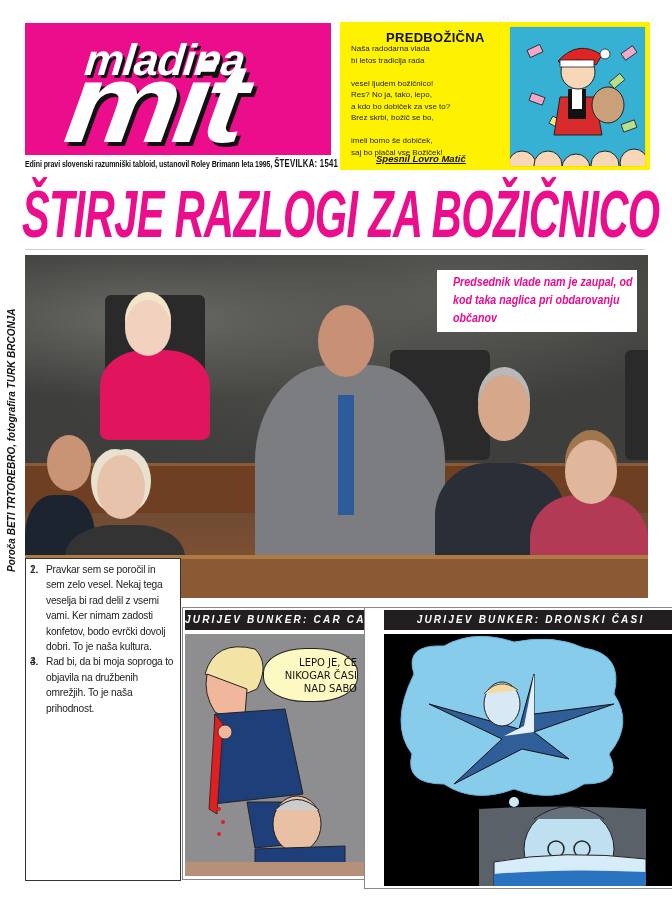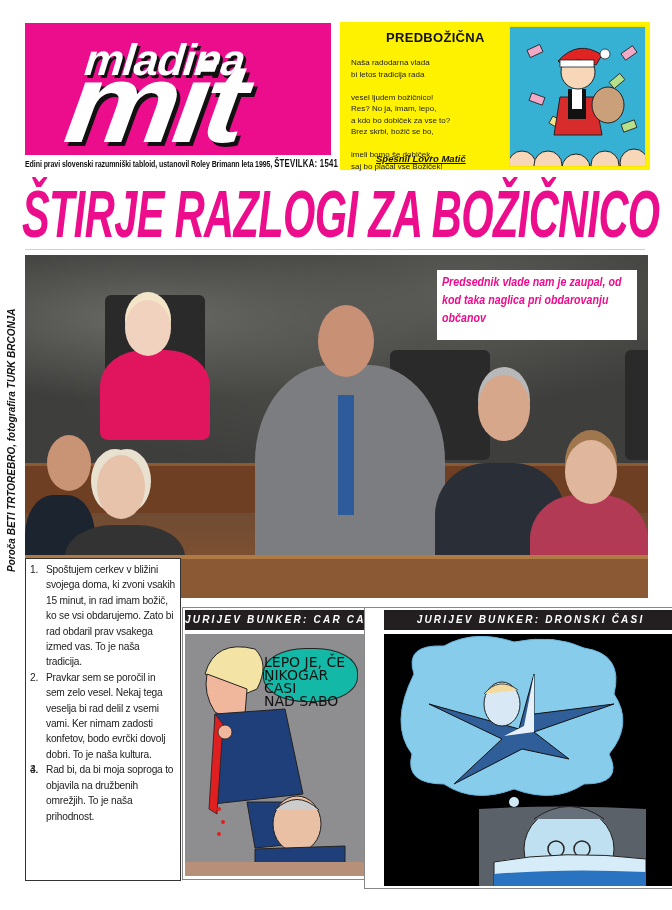--- a/index.html
+++ b/index.html
@@ -10,21 +10,21 @@
   .masthead { position: absolute; left: 25px; top: 23px; width: 306px; height: 132px; background: #ec0d8c; overflow: hidden; }
   .logo-top { position: absolute; left: 60px; top: 12px; font-family: "Liberation Sans", sans-serif; font-weight: 900; font-style: italic; font-size: 44px; color: #fff; letter-spacing: -1px; text-shadow: 3px 3px 0 #111; transform: skewX(-6deg); }
   .logo-main { position: absolute; left: 50px; top: 24px; font-family: "Liberation Sans", sans-serif; font-weight: 900; font-style: italic; font-size: 128px; line-height: 128px; color: #fff; letter-spacing: -6px; text-shadow: 4px 4px 0 #111; transform: skewX(-8deg) scaleY(0.88); transform-origin: left top; }
 
   .tagline { position: absolute; left: 25px; top: 158px; width: 310px; font-family: "Liberation Sans", sans-serif; font-size: 9px; font-weight: bold; transform: scaleX(0.78); transform-origin: left top; white-space: nowrap; letter-spacing: -0.1px; }
   .tagline .num { font-weight: 900; font-size: 10px; letter-spacing: 0.3px; }
 
   
   .poem-box { position: absolute; left: 340px; top: 22px; width: 310px; height: 148px; background: #fff200; }
   .poem-title { position: absolute; left: 10px; top: 8px; font-weight: 900; font-size: 13px; letter-spacing: 0.3px; color: #111; margin-left: 36px; }
-  .poem-body { position: absolute; left: 11px; top: 35px; width: 160px; font-size: 8px; line-height: 11.5px; color: #222; }
+  .poem-body { position: absolute; left: 11px; top: 21px; width: 160px; font-size: 8px; line-height: 11.5px; color: #222; }
   .poem-body .gap { height: 11.5px; }
   .poem-author { position: absolute; left: 36px; top: 131px; font-size: 9.5px; font-weight: 900; font-style: italic; color: #111; text-decoration: underline; }
   .poem-cartoon { position: absolute; left: 169px; top: 4px; width: 137px; height: 141px; background: #36b1d4; border: 1px solid #f7e700; overflow: hidden; }
 
   
   .headline { position: absolute; left: 22px; top: 178px; width: 640px; font-family: "Liberation Sans", sans-serif; font-weight: 900; font-style: italic; font-size: 66px; line-height: 72px; color: #ec0d8c; letter-spacing: -1px; white-space: nowrap; transform: scaleX(0.63); transform-origin: left top; }
   .rule { position: absolute; left: 25px; top: 249px; width: 620px; height: 1px; background: #d0d0d0; }
 
   
   .photo { position: absolute; left: 25px; top: 255px; width: 623px; height: 343px; overflow: hidden; background: linear-gradient(180deg, #3d3d3b 0%, #504e4a 40%, #6b4a33 72%, #8a5532 100%); }
@@ -32,41 +32,41 @@
       radial-gradient(ellipse at 20% 30%, #6a6a66 0%, transparent 40%),
       radial-gradient(ellipse at 70% 20%, #5d5d59 0%, transparent 45%),
       radial-gradient(ellipse at 45% 60%, #4a4a47 0%, transparent 50%),
       #3e3e3c; }
   .photo .desk-back { position: absolute; left: 0; top: 208px; width: 100%; height: 50px; background: #6e3f22; border-top: 3px solid #8a5a34; }
   .photo .desk-front { position: absolute; left: 0; top: 300px; width: 100%; height: 43px; background: #8b5a34; border-top: 4px solid #b07a45; }
   .photo .chair { position: absolute; background: #2a2a2a; border-radius: 6px; }
   .photo .person { position: absolute; border-radius: 40% 40% 8% 8%; }
   .photo .head { position: absolute; border-radius: 50%; background: #e0b597; }
 
-  .photo-caption { position: absolute; left: 437px; top: 270px; width: 200px; height: 70px; background: #fff; padding: 3px 5px; }
+  .photo-caption { position: absolute; left: 437px; top: 270px; width: 200px; height: 62px; background: #fff; padding: 3px 16px; }
   .photo-caption span { display: block; font-weight: 900; font-style: italic; font-size: 13px; line-height: 18px; color: #ec0d8c; transform: scaleX(0.82); transform-origin: left top; width: 230px; }
 
   .credit { position: absolute; left: 6px; top: 572px; transform: rotate(-90deg); transform-origin: left top; font-size: 10px; font-weight: bold; font-style: italic; color: #111; white-space: nowrap; }
   .credit b { font-weight: 900; }
 
   
   .list-box { position: absolute; left: 25px; top: 558px; width: 156px; height: 323px; background: #fff; border: 1px solid #333; padding: 3px 4px 0 4px; }
   .list-box ol { list-style: none; }
   .list-box li { position: relative; padding-left: 16px; font-size: 10.2px; line-height: 15.4px; color: #222; letter-spacing: -0.2px; }
   .list-box li .n { position: absolute; left: 0; top: 0; }
 
   
   .cartoon { position: absolute; top: 607px; border: 1px solid #888; background: #fff; padding: 2px; }
   .cartoon-1 { left: 182px; width: 185px; height: 273px; }
   .cartoon-2 { left: 364px; width: 316px; height: 282px; padding-left: 19px; }
   .cartoon-header { height: 20px; background: #231f20; color: #fff; font-weight: 900; font-style: italic; font-size: 10px; line-height: 20px; letter-spacing: 2.2px; text-align: center; white-space: nowrap; }
   .cartoon-art { margin-top: 4px; position: relative; overflow: hidden; }
   .cartoon-1 .cartoon-art { height: 242px; background: #8e8e90; }
   .cartoon-2 .cartoon-art { height: 252px; background: #000; }
-  .speech { position: absolute; left: 78px; top: 14px; width: 95px; height: 54px; background: #14b8a6; border: 1.5px solid #222; border-radius: 45%; font-family: "DejaVu Sans", sans-serif; font-size: 14px; line-height: 13px; text-align: left; padding-top: 7px; color: #111; }
+  .speech { position: absolute; left: 78px; top: 14px; width: 95px; height: 54px; background: #fef9c3; border: 1.5px solid #222; border-radius: 45%; font-family: "DejaVu Sans", sans-serif; font-size: 10px; line-height: 13px; text-align: right; padding-top: 7px; color: #111; }
   .speech span { display: block; }
 </style>
 </head>
 <body>
 
 <div class="masthead">
   <div class="logo-top">mladina</div>
   <div class="logo-main">mit</div>
 </div>
 
@@ -75,21 +75,21 @@
   <span class="num">ŠTEVILKA: 1541</span>
 </div>
 
 <div class="poem-box">
   <div class="poem-title">PREDBOŽIČNA</div>
   <div class="poem-body">
     <div>Naša radodarna vlada</div>
     <div>bi letos tradicija rada</div>
     <div class="gap"></div>
     <div>vesel ljudem božičnico!</div>
-    <div>Res? No ja, imam, lepo,</div>
+    <div>Res? No ja, tako, lepo,</div>
     <div>a kdo bo dobiček za vse to?</div>
     <div>Brez skrbi, božič se bo,</div>
     <div class="gap"></div>
     <div>imeli bomo še dobiček,</div>
     <div>saj bo plačal vse Božiček!</div>
   </div>
   <div class="poem-author">Spesnil Lovro Matič</div>
   <div class="poem-cartoon">
     <svg width="137" height="141" viewBox="0 0 137 141">
       <g fill="#f2a9c8" stroke="#222" stroke-width="0.8">
@@ -156,21 +156,21 @@
 
 <div class="credit">
   <span>Poroča</span>
   <b>BETI TRTOREBRO,</b>
   <span>fotografira</span>
   <b>TURK BRCONJA</b>
 </div>
 
 <div class="list-box">
   <ol>
-    <li><span class="n">1.</span><span>Spoštujem cerkev v bližini svojega doma, ki zvoni vsakih 15 minut, in rad imam božič, ko se vsi obdarujemo. Zato bi rad obdaril prav vsakega izmed vas. To je naša tradicija.</span></li>
+    <li><span class="n">1.</span></li>
     <li><span class="n">2.</span><span>Pravkar sem se poročil in sem zelo vesel. Nekaj tega veselja bi rad delil z vsemi vami. Ker nimam zadosti konfetov, bodo evrčki dovolj dobri. To je naša kultura.</span></li>
     <li><span class="n">3.</span></li>
     <li><span class="n">4.</span><span>Rad bi, da bi moja soproga to objavila na družbenih omrežjih. To je naša prihodnost.</span></li>
   </ol>
 </div>
 
 <div class="cartoon cartoon-1">
   <div class="cartoon-header">JURIJEV BUNKER: CAR CARJEV</div>
   <div class="cartoon-art">
     <svg width="181" height="242" viewBox="0 0 181 242" style="position:absolute;left:0;top:0;">

